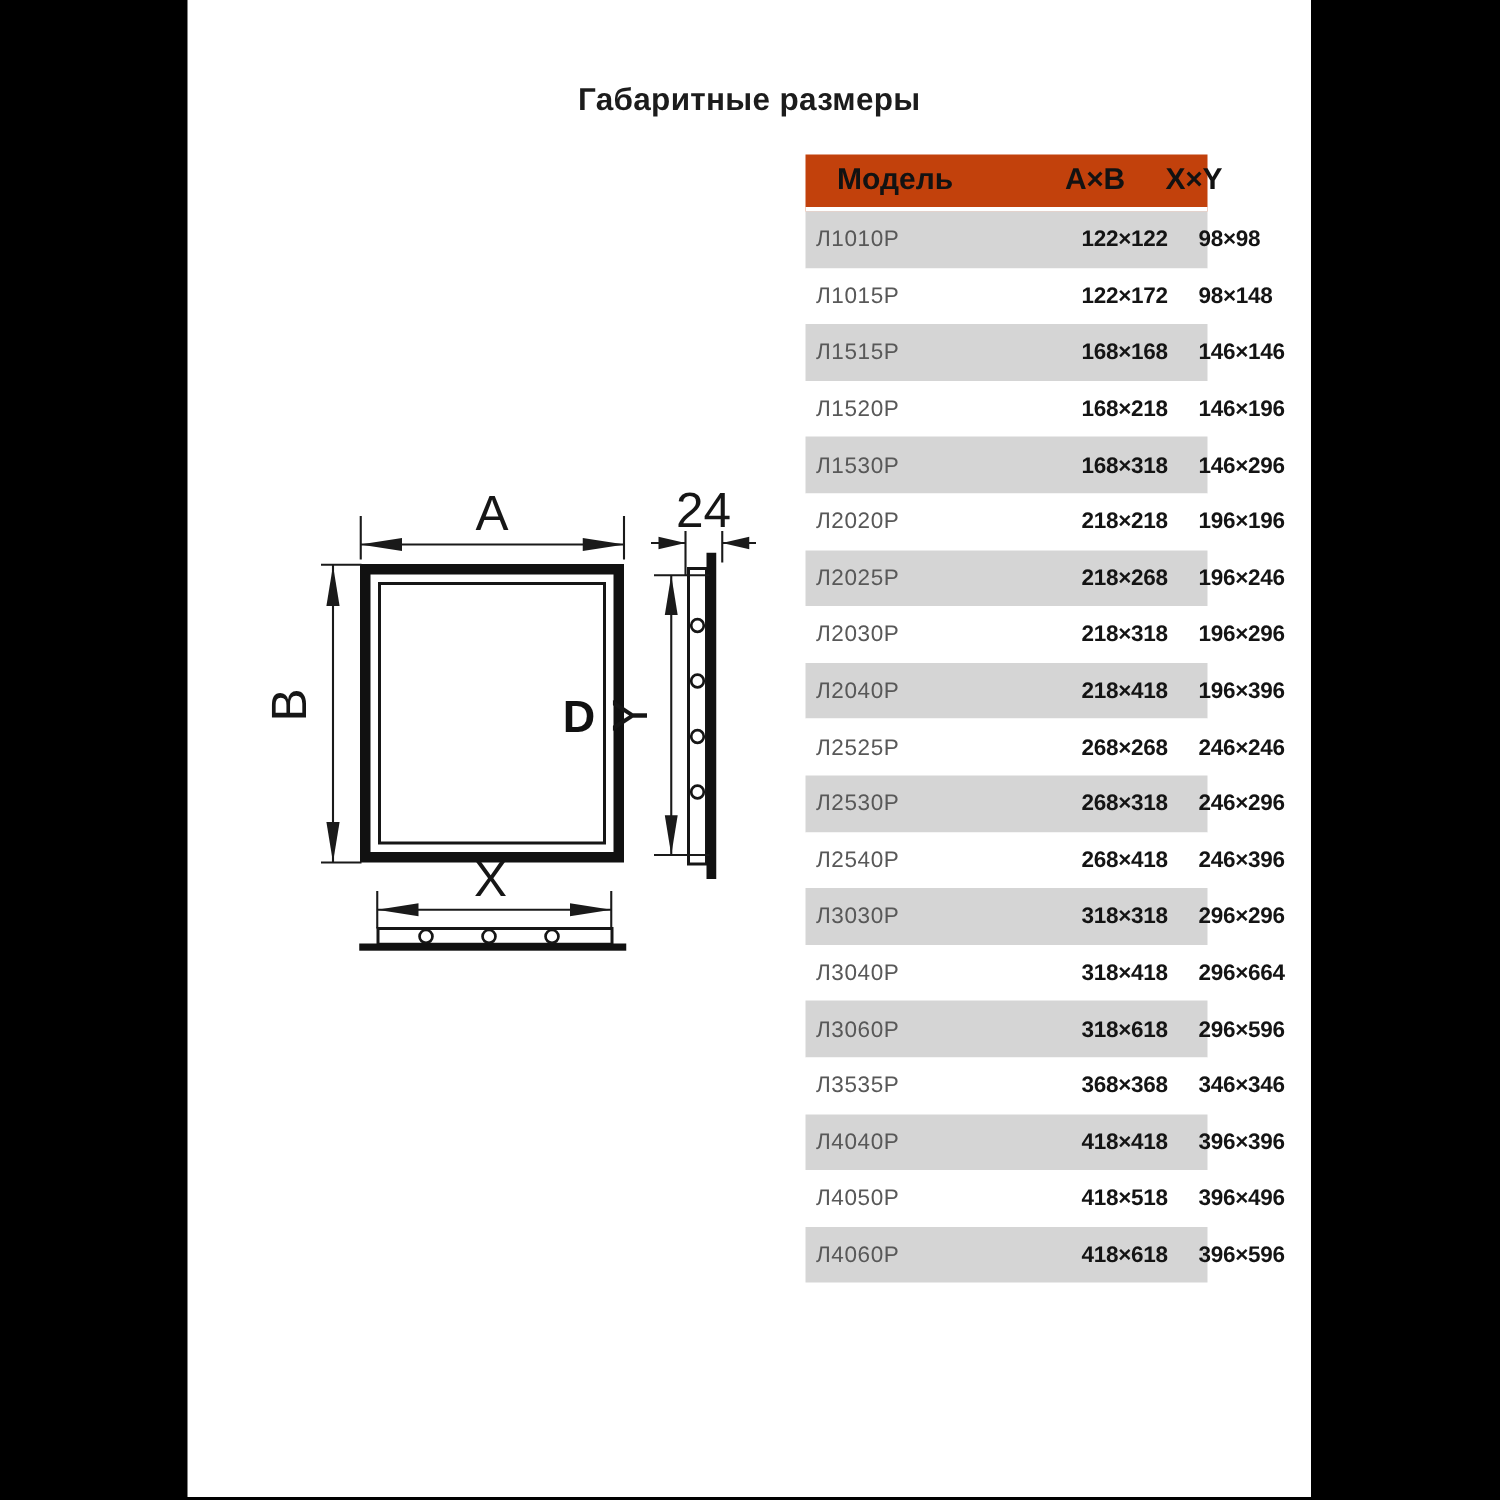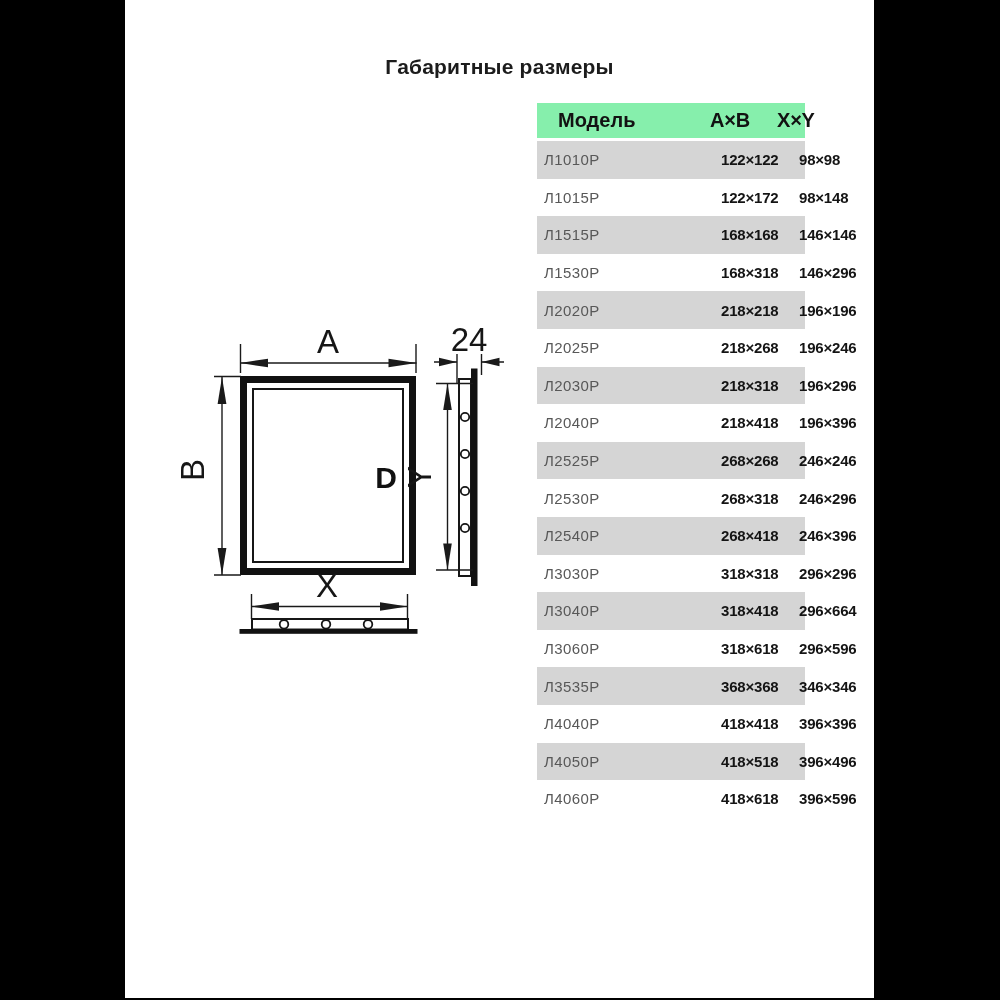--- a/index.html
+++ b/index.html
@@ -8,21 +8,21 @@
   #card{position:absolute;left:125px;top:0;width:749px;height:1000px;background:#fff;}
 
   
   .page-title{position:absolute;left:125px;top:55px;width:749px;text-align:center;
               font-size:21px;font-weight:bold;color:#1c1c1c;letter-spacing:.2px;}
 
   
   #spec-table{position:absolute;left:537px;top:103px;width:268px;}
   .trow,.thead{display:grid;grid-template-columns:133px 67px 68px;align-items:center;
                box-sizing:border-box;}
-  .thead{height:38px;background:#86efac;border-bottom:3px solid #fff;
+  .thead{height:38px;background:#c2410c;border-bottom:3px solid #fff;
          font-size:20px;font-weight:bold;color:#121212;}
   .thead .model{padding-left:21px;}
   .trow{height:37.6px;background:#fff;font-size:15px;gap:11px;}
   .trow:nth-child(odd){background:#d5d5d5;}
   .trow .model{padding-left:7px;color:#585858;letter-spacing:.4px;}
   .c.val{text-align:center;font-weight:bold;color:#141414;letter-spacing:-0.2px;margin-left:40px;}
   .thead .val{font-weight:bold;color:#121212;}
 
   
   #drawing{position:absolute;left:160px;top:315px;}
@@ -117,20 +117,25 @@
           <div class="c model">Л1015Р</div>
           <div class="c val">122×172</div>
           <div class="c val">98×148</div>
         </div>
         <div class="trow">
           <div class="c model">Л1515Р</div>
           <div class="c val">168×168</div>
           <div class="c val">146×146</div>
         </div>
         <div class="trow">
+          <div class="c model">Л1520Р</div>
+          <div class="c val">168×218</div>
+          <div class="c val">146×196</div>
+        </div>
+        <div class="trow">
           <div class="c model">Л1530Р</div>
           <div class="c val">168×318</div>
           <div class="c val">146×296</div>
         </div>
         <div class="trow">
           <div class="c model">Л2020Р</div>
           <div class="c val">218×218</div>
           <div class="c val">196×196</div>
         </div>
         <div class="trow">

